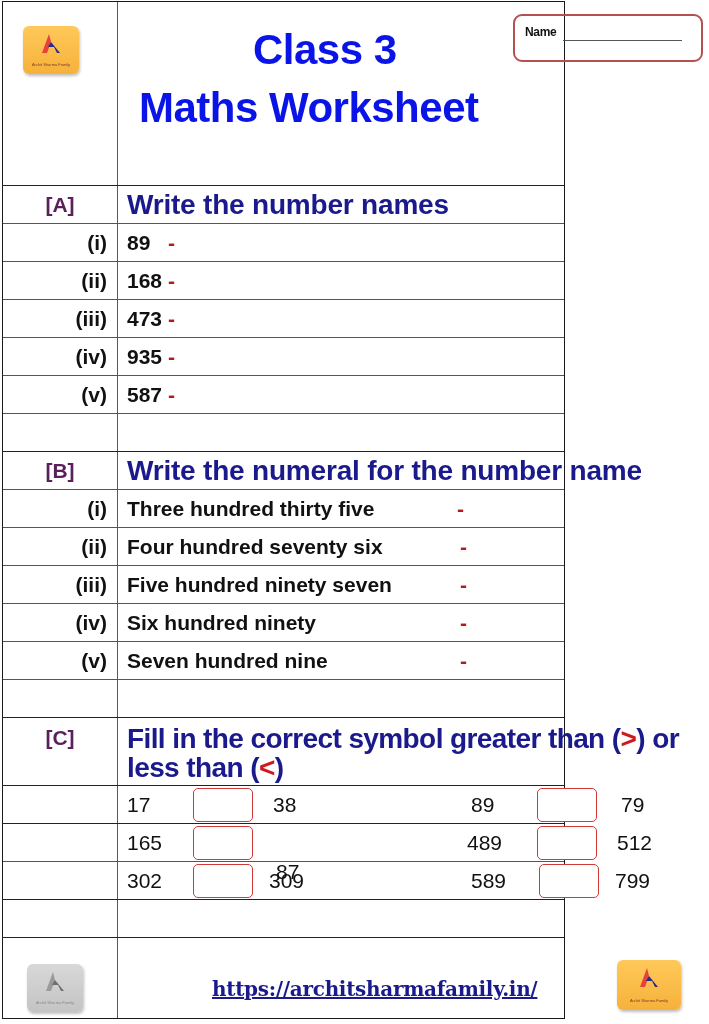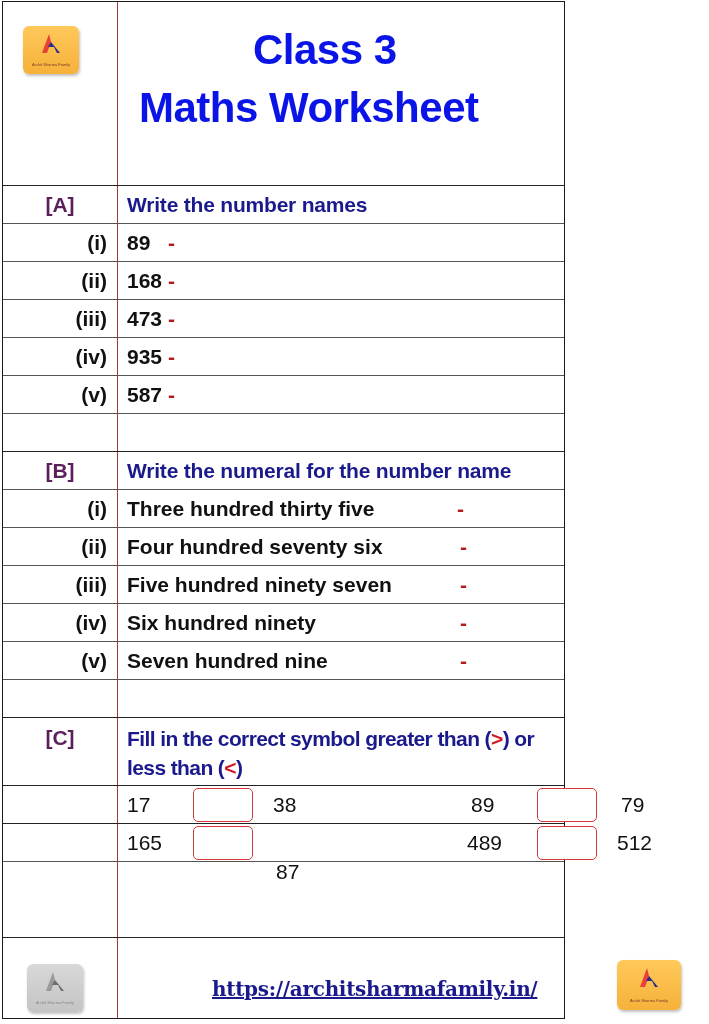--- a/index.html
+++ b/index.html
@@ -24,21 +24,21 @@
   }
   .sec-label {
     position: absolute; left: 0; width: 114px; text-align: center; font-weight: bold; font-size: 21px;
     color: #5b1f5b; top: 50%; transform: translateY(-50%);
   }
   .content {
     position: absolute; left: 124px; top: 50%; transform: translateY(-50%);
     font-weight: bold; font-size: 21px; color: #111; white-space: nowrap;
   }
   .sec-title {
-    position: absolute; left: 124px; font-weight: bold; font-size: 21px; color: #1a1a8c;
+    position: absolute; left: 124px; font-weight: bold; font-size: 28px; color: #1a1a8c;
     top: 50%; transform: translateY(-50%); white-space: nowrap; letter-spacing: -0.2px;
   }
   .dash { color: #b31b1b; font-weight: bold; }
 
   
   .logo {
     position: absolute; width: 56px; height: 48px; border-radius: 6px;
     background: linear-gradient(#ffc95a, #f6b13a);
     box-shadow: 1px 2px 3px rgba(0,0,0,0.25);
   }
@@ -81,20 +81,24 @@
   <div class="row dark" style="top:0;height:184px;">
     <div class="logo" style="left:20px;top:24px;">
       <svg width="20" height="22" viewBox="0 0 20 22">
         <polygon points="8,1 1,20 6,20 10,9" fill="#e8413a"></polygon>
         <polygon points="10,9 7,14 13,14 16,20 19,20" fill="#2b2b8a"></polygon>
       </svg>
       <div class="cap">Archit Sharma Family</div>
     </div>
     <div class="title1">Class 3</div>
     <div class="title2">Maths Worksheet</div>
+    <div class="namebox">
+      <span class="nm">Name</span>
+      <span class="ln"></span>
+    </div>
   </div>
 
   <div class="row" style="top:184px;height:38px;">
     <span class="sec-label">[A]</span>
     <span class="sec-title">Write the number names</span>
   </div>
   <div class="row" style="top:222px;height:38px;">
     <span class="label">(i)</span>
     <span class="content"><span>89</span>&nbsp;&nbsp;&nbsp;<span class="dash">-</span></span>
   </div>
@@ -164,20 +168,28 @@
     <span class="num" style="left:618px;">79</span>
   </div>
   <div class="row" style="top:822px;height:38px;">
     <span class="num" style="left:124px;">165</span>
     <div class="box" style="left:190px;"></div>
     <span class="num" style="left:273px;margin-top:29px;">87</span>
     <span class="num" style="left:464px;">489</span>
     <div class="box" style="left:534px;"></div>
     <span class="num" style="left:614px;">512</span>
   </div>
+  <div class="row dark" style="top:860px;height:38px;">
+    <span class="num" style="left:124px;">302</span>
+    <div class="box" style="left:190px;"></div>
+    <span class="num" style="left:266px;">309</span>
+    <span class="num" style="left:468px;">589</span>
+    <div class="box" style="left:536px;"></div>
+    <span class="num" style="left:612px;">799</span>
+  </div>
   <div class="row dark" style="top:898px;height:38px;"></div>
 
   <div class="logo gray" style="left:24px;top:962px;">
     <svg width="20" height="22" viewBox="0 0 20 22">
       <polygon points="8,1 1,20 6,20 10,9" fill="#9a9a9a"></polygon>
       <polygon points="10,9 7,14 13,14 16,20 19,20" fill="#6e6e6e"></polygon>
     </svg>
     <div class="cap">Archit Sharma Family</div>
   </div>
   <div class="logo" style="left:614px;top:958px;width:64px;height:50px;">

